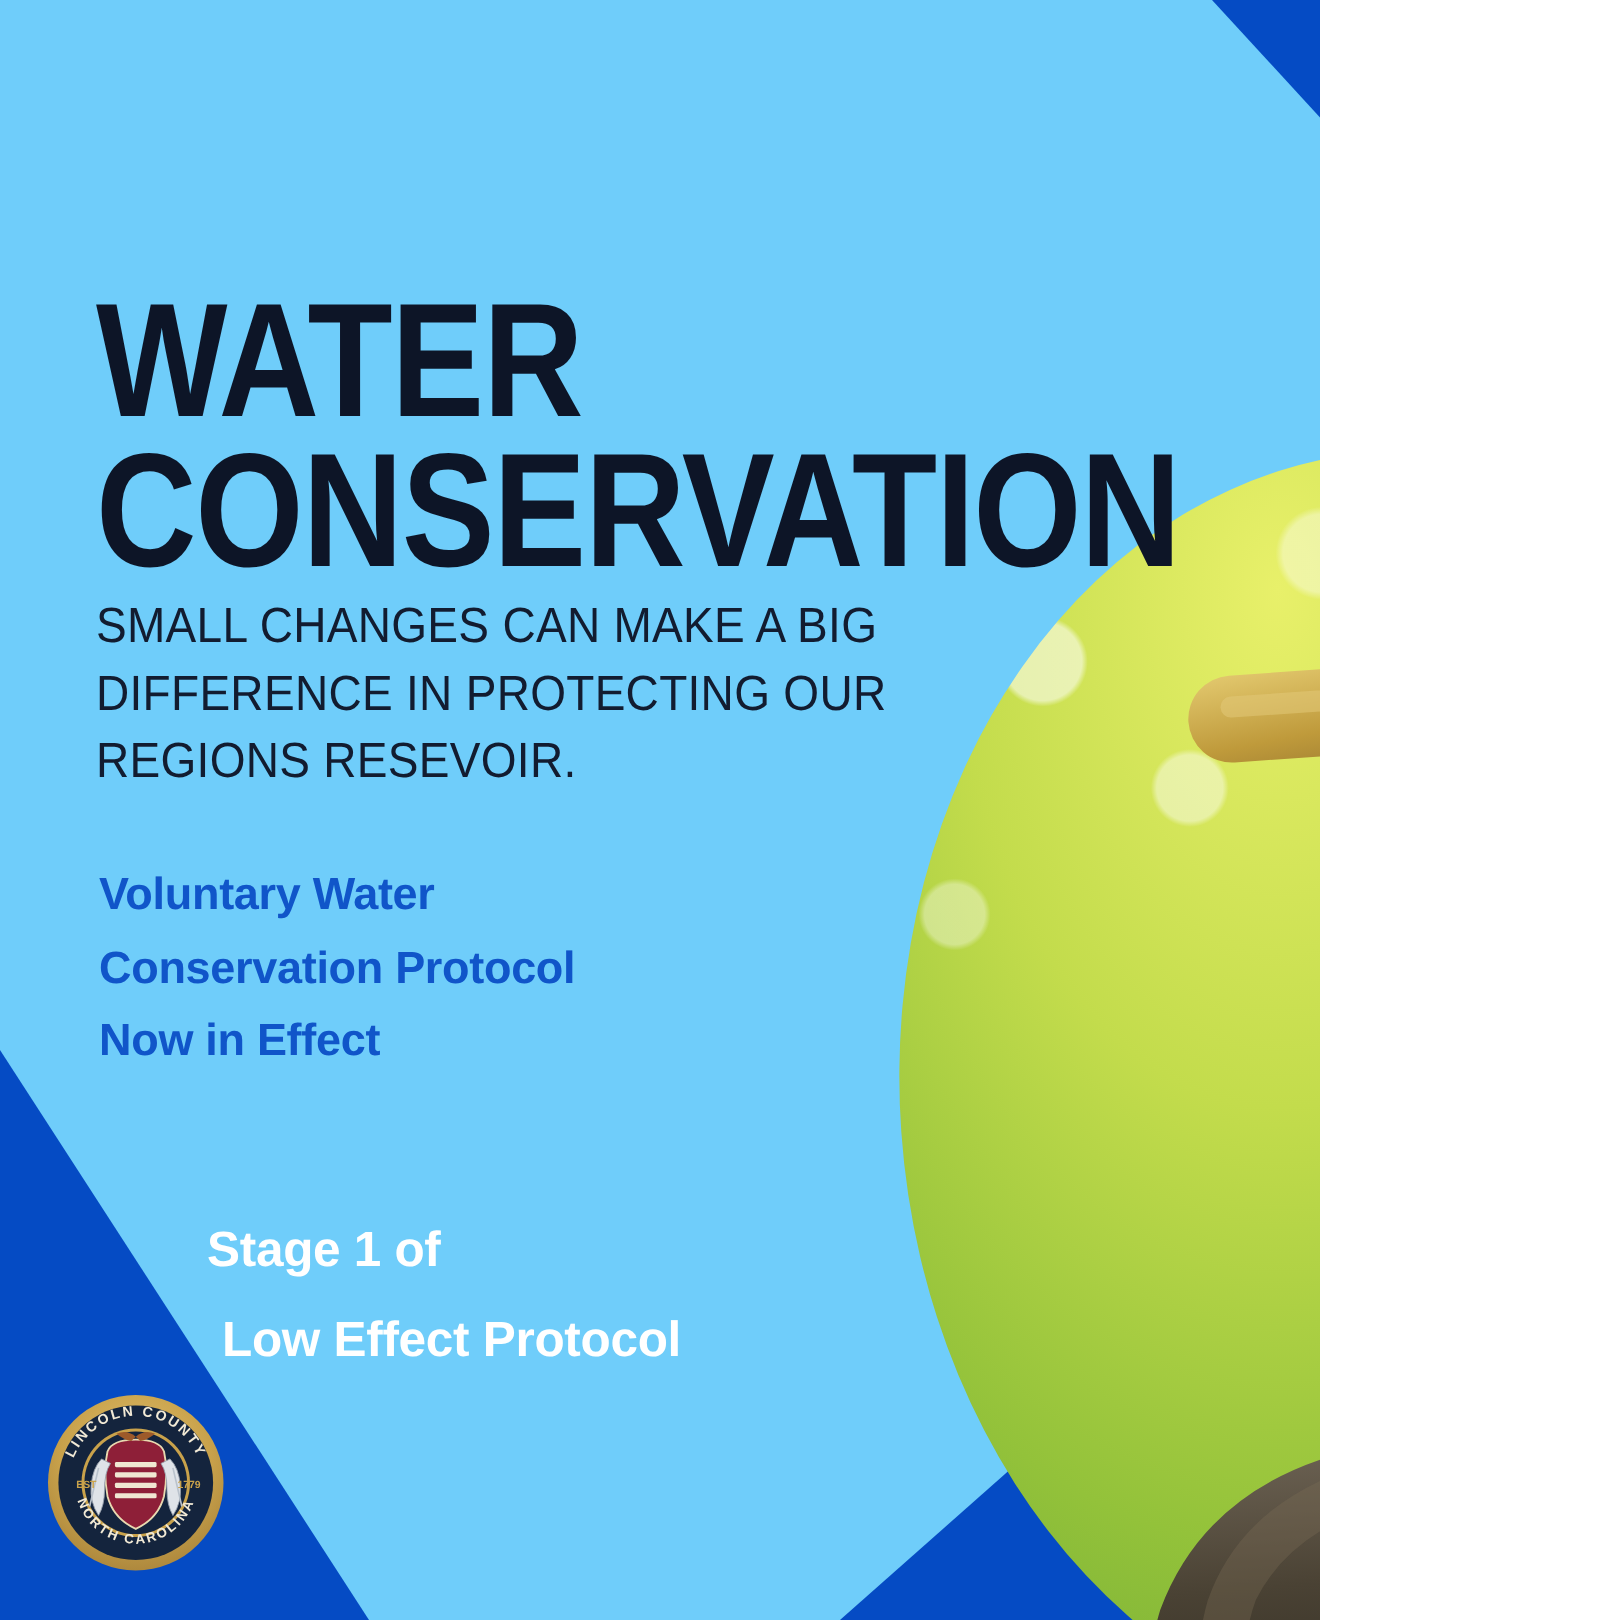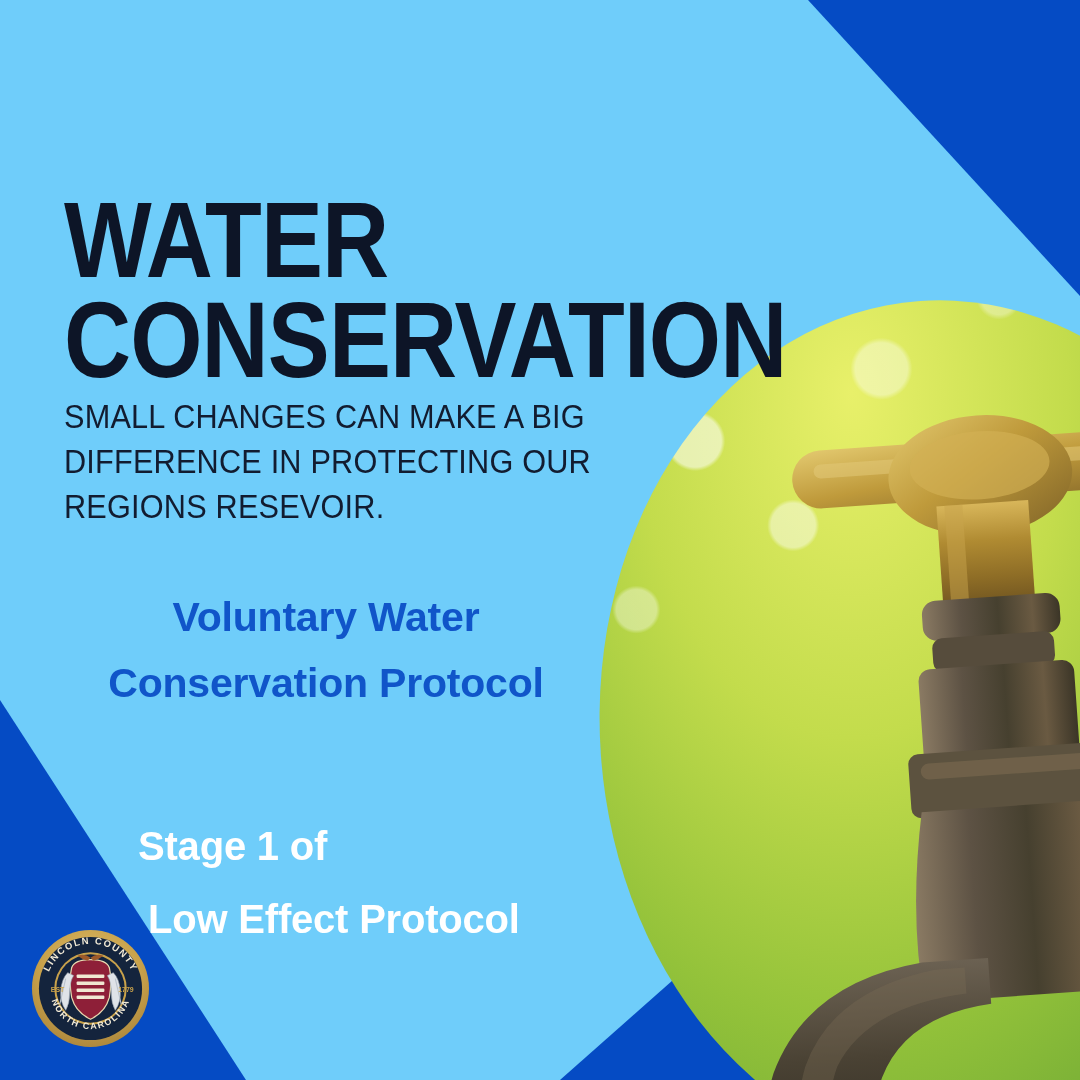--- a/index.html
+++ b/index.html
@@ -3,21 +3,21 @@
 <meta charset="utf-8">
 <title>Water Conservation Notice</title>
 <style>
   html, body {
     margin: 0;
     padding: 0;
     background: #ffffff;
   }
   #poster {
     position: relative;
-    width: 1080px;
+    width: 880px;
     height: 1080px;
     overflow: hidden;
     background: #6FCDFA;
     font-family: "Liberation Sans", sans-serif;
     -webkit-font-smoothing: antialiased;
   }
 
   
   .bg-base {
     position: absolute;
@@ -103,35 +103,34 @@
   }
   .subhead .line { display: block; white-space: nowrap; }
 
   .notice {
     position: absolute;
     left: 66px;
     top: 543px;
     width: 520px;
     color: #1055C9;
     font-weight: 700;
-    font-size: 41px;
+    font-size: 30px;
     line-height: 1.62;
     letter-spacing: -0.2px;
-    text-align: center;
   }
   .notice .line { display: block; white-space: nowrap; }
 
   .stage {
     position: absolute;
     left: 138px;
     top: 770px;
     width: 470px;
     color: #FFFFFF;
     font-weight: 700;
-    font-size: 40px;
+    font-size: 33px;
     line-height: 1.82;
     letter-spacing: -0.2px;
   }
   .stage .line { display: block; white-space: nowrap; }
   .stage .line.indent { padding-left: 10px; }
 
   
   .seal {
     position: absolute;
     left: 31px;
@@ -218,20 +217,21 @@
 
   <p class="subhead">
     <span class="line">SMALL CHANGES CAN MAKE A BIG</span>
     <span class="line">DIFFERENCE IN PROTECTING OUR</span>
     <span class="line">REGIONS RESEVOIR.</span>
   </p>
 
   <p class="notice">
     <span class="line">Voluntary Water</span>
     <span class="line">Conservation Protocol</span>
+    <span class="line">Now in Effect</span>
   </p>
 
   <p class="stage">
     <span class="line">Stage 1 of</span>
     <span class="line indent">Low Effect Protocol</span>
   </p>
 
   <div class="seal">
     <svg viewBox="0 0 240 240" width="119" height="119">
       <defs>

